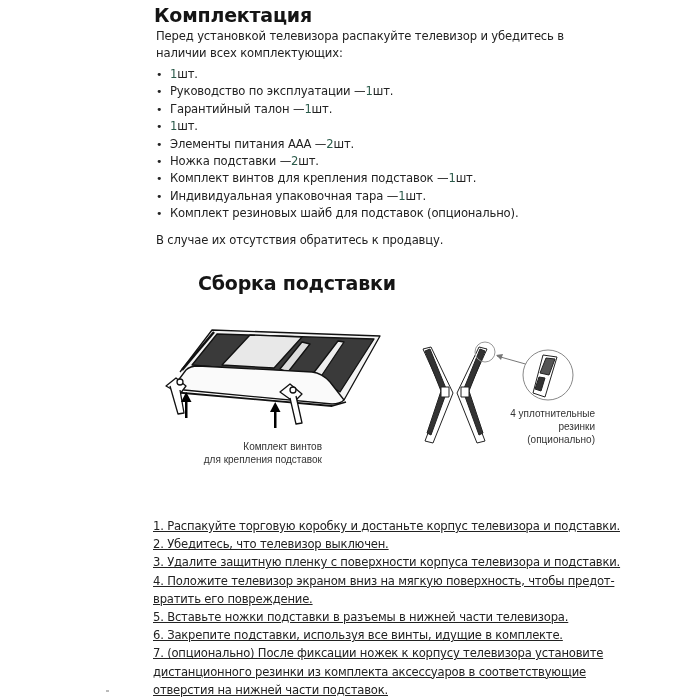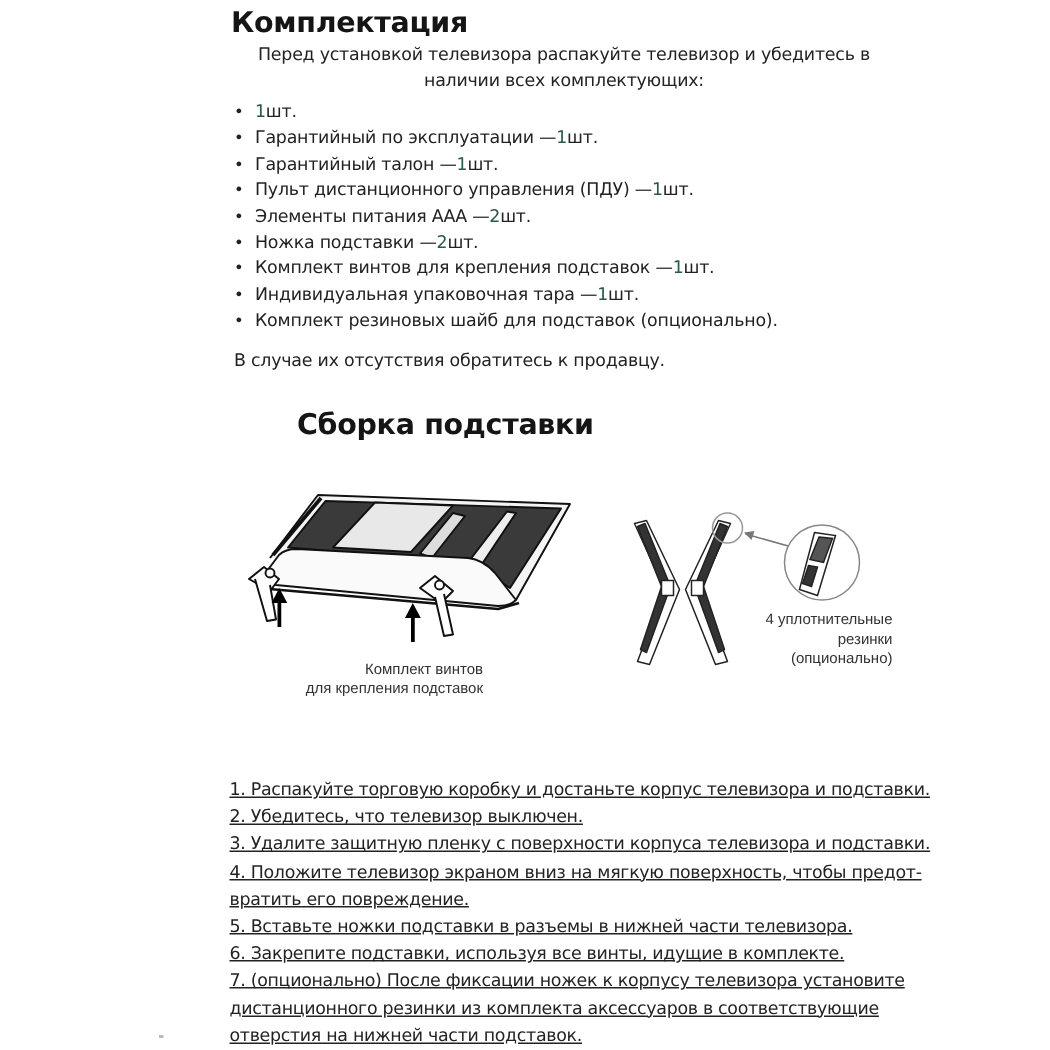--- a/index.html
+++ b/index.html
@@ -12,21 +12,21 @@
     position: absolute; left: 154px; font-family: "DejaVu Sans", sans-serif;
     font-weight: bold; font-size: 19px; letter-spacing: -0.2px; color: #151515;
   }
   #title-kit { top: 4px; }
   #title-stand { top: 272px; margin-left: 44px; }
 
   .para {
     position: absolute; left: 156px; font-family: "DejaVu Sans", sans-serif;
     font-size: 11.6px; line-height: 17.3px; color: #222; letter-spacing: -0.15px;
   }
-  #intro { top: 28px; width: 440px; text-align: center; }
+  #intro { top: 28px; width: 440px; }
   #contact { top: 232px; }
 
   .bullets { position: absolute; left: 156px; top: 66px; list-style: none; }
   .bullets li {
     font-family: "DejaVu Sans", sans-serif; font-size: 11.6px; line-height: 17.4px;
     color: #222; letter-spacing: -0.15px; white-space: nowrap; display: flex;
   }
   .bullets .dot { width: 14px; display: inline-block; font-size: 11px; }
   .num { color: #2a5a4a; }
 
@@ -58,33 +58,32 @@
   <div class="para" id="intro">Перед установкой телевизора распакуйте телевизор и убедитесь в наличии всех комплектующих:</div>
 
   <ul class="bullets">
     <li>
         <span class="dot">•</span>
         <span class="num">1</span>
         <span> шт.</span>
       </li>
     <li>
         <span class="dot">•</span>
-        <span>Гарантийный по эксплуатации — </span>
+        <span>Руководство по эксплуатации — </span>
         <span class="num">1</span>
         <span> шт.</span>
       </li>
     <li>
         <span class="dot">•</span>
         <span>Гарантийный талон — </span>
         <span class="num">1</span>
         <span> шт.</span>
       </li>
     <li>
         <span class="dot">•</span>
-        <span>Пульт дистанционного управления (ПДУ) — </span>
         <span class="num">1</span>
         <span> шт.</span>
       </li>
     <li>
         <span class="dot">•</span>
         <span>Элементы питания ААА — </span>
         <span class="num">2</span>
         <span> шт.</span>
       </li>
     <li>

